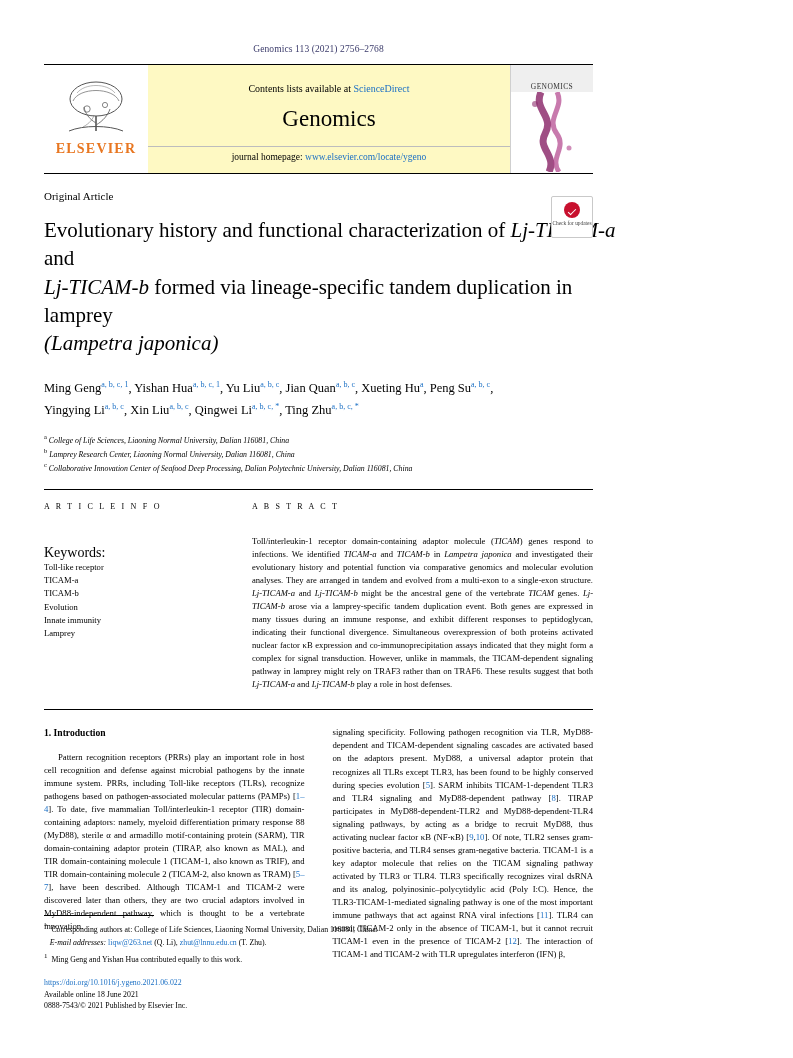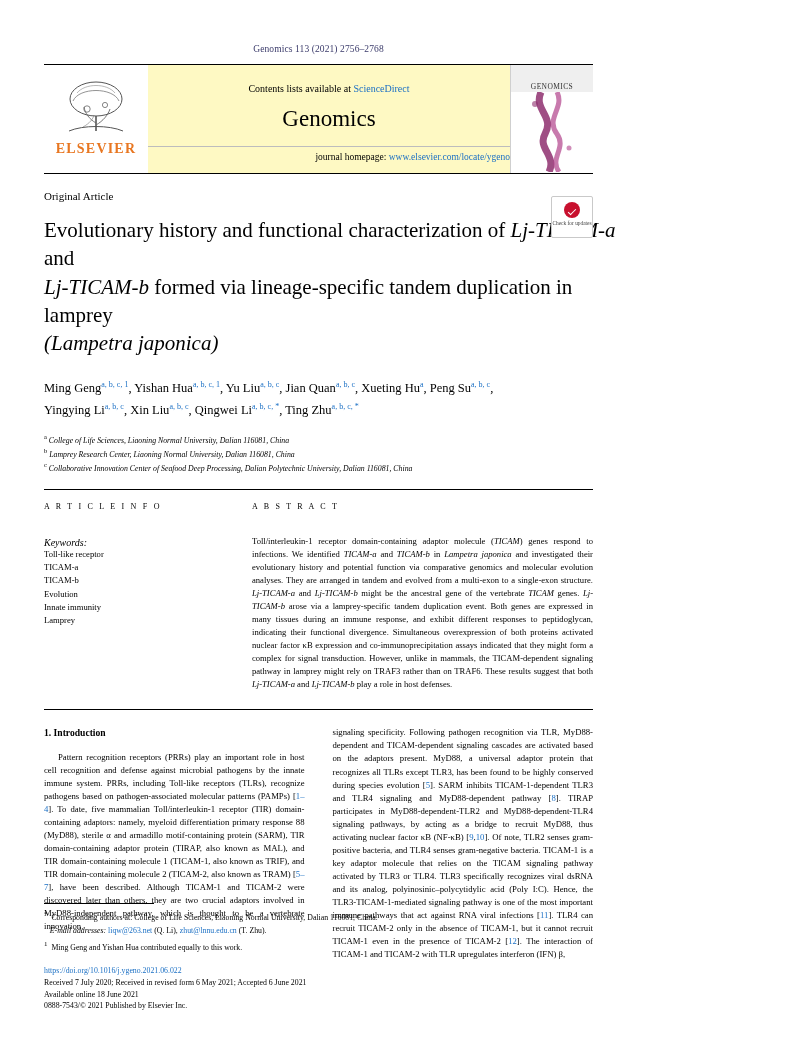--- a/index.html
+++ b/index.html
@@ -79,21 +79,21 @@
   }
   .mast-title {
     font-size: 23px;
     font-family: "Liberation Serif", serif;
     margin: 12px 0 14px 0;
   }
   .mast-homepage {
     font-size: 9.5px;
     border-top: 1px solid #bdbdbd;
     width: 100%;
-    text-align: right;
+    text-align: center;
     padding-top: 5px;
   }
   .mast-right {
     width: 82px;
     border-left: 1px solid #cfcfcf;
     background: #ffffff;
     position: relative;
     overflow: hidden;
   }
   .cover-top {
@@ -194,23 +194,22 @@
   }
   .col-abs {
     flex: 1;
   }
   .sec-head {
     font-size: 8px;
     letter-spacing: 2.2px;
     font-family: "Liberation Serif", serif;
   }
   .kw-head {
-    font-size: 10px;
-    font-style: italic;
-    margin-top: 26px;
+    font-size: 14px;
+    margin-top: 34px;
   }
   .kw-list {
     font-size: 8.6px;
     line-height: 1.55;
   }
   .abstract {
     font-size: 8.6px;
     line-height: 1.52;
     text-align: justify;
     margin-top: 24px;
@@ -391,18 +390,17 @@
       &nbsp;&nbsp;&nbsp;<i>E-mail addresses:</i>
       <a href="#">liqw@263.net</a>
       <span>(Q. Li),</span>
       <a href="#">zhut@lnnu.edu.cn</a>
       <span>(T. Zhu).</span>
     </div>
     <div class="fn-line">
       <sup class="fnmark">1</sup>&nbsp; <span>Ming Geng and Yishan Hua contributed equally to this work.</span>
     </div>
     <div class="doi">https://doi.org/10.1016/j.ygeno.2021.06.022</div>
-    <div class="pubinfo">Received 7 July 2020; Received in revised form 6 May 2021; Accepted 6 June 2021</div>
     <div class="pubinfo">Available online 18 June 2021</div>
     <div class="pubinfo">0888-7543/© 2021 Published by Elsevier Inc.</div>
   </div>
 
 </div>
 
 </body></html>

